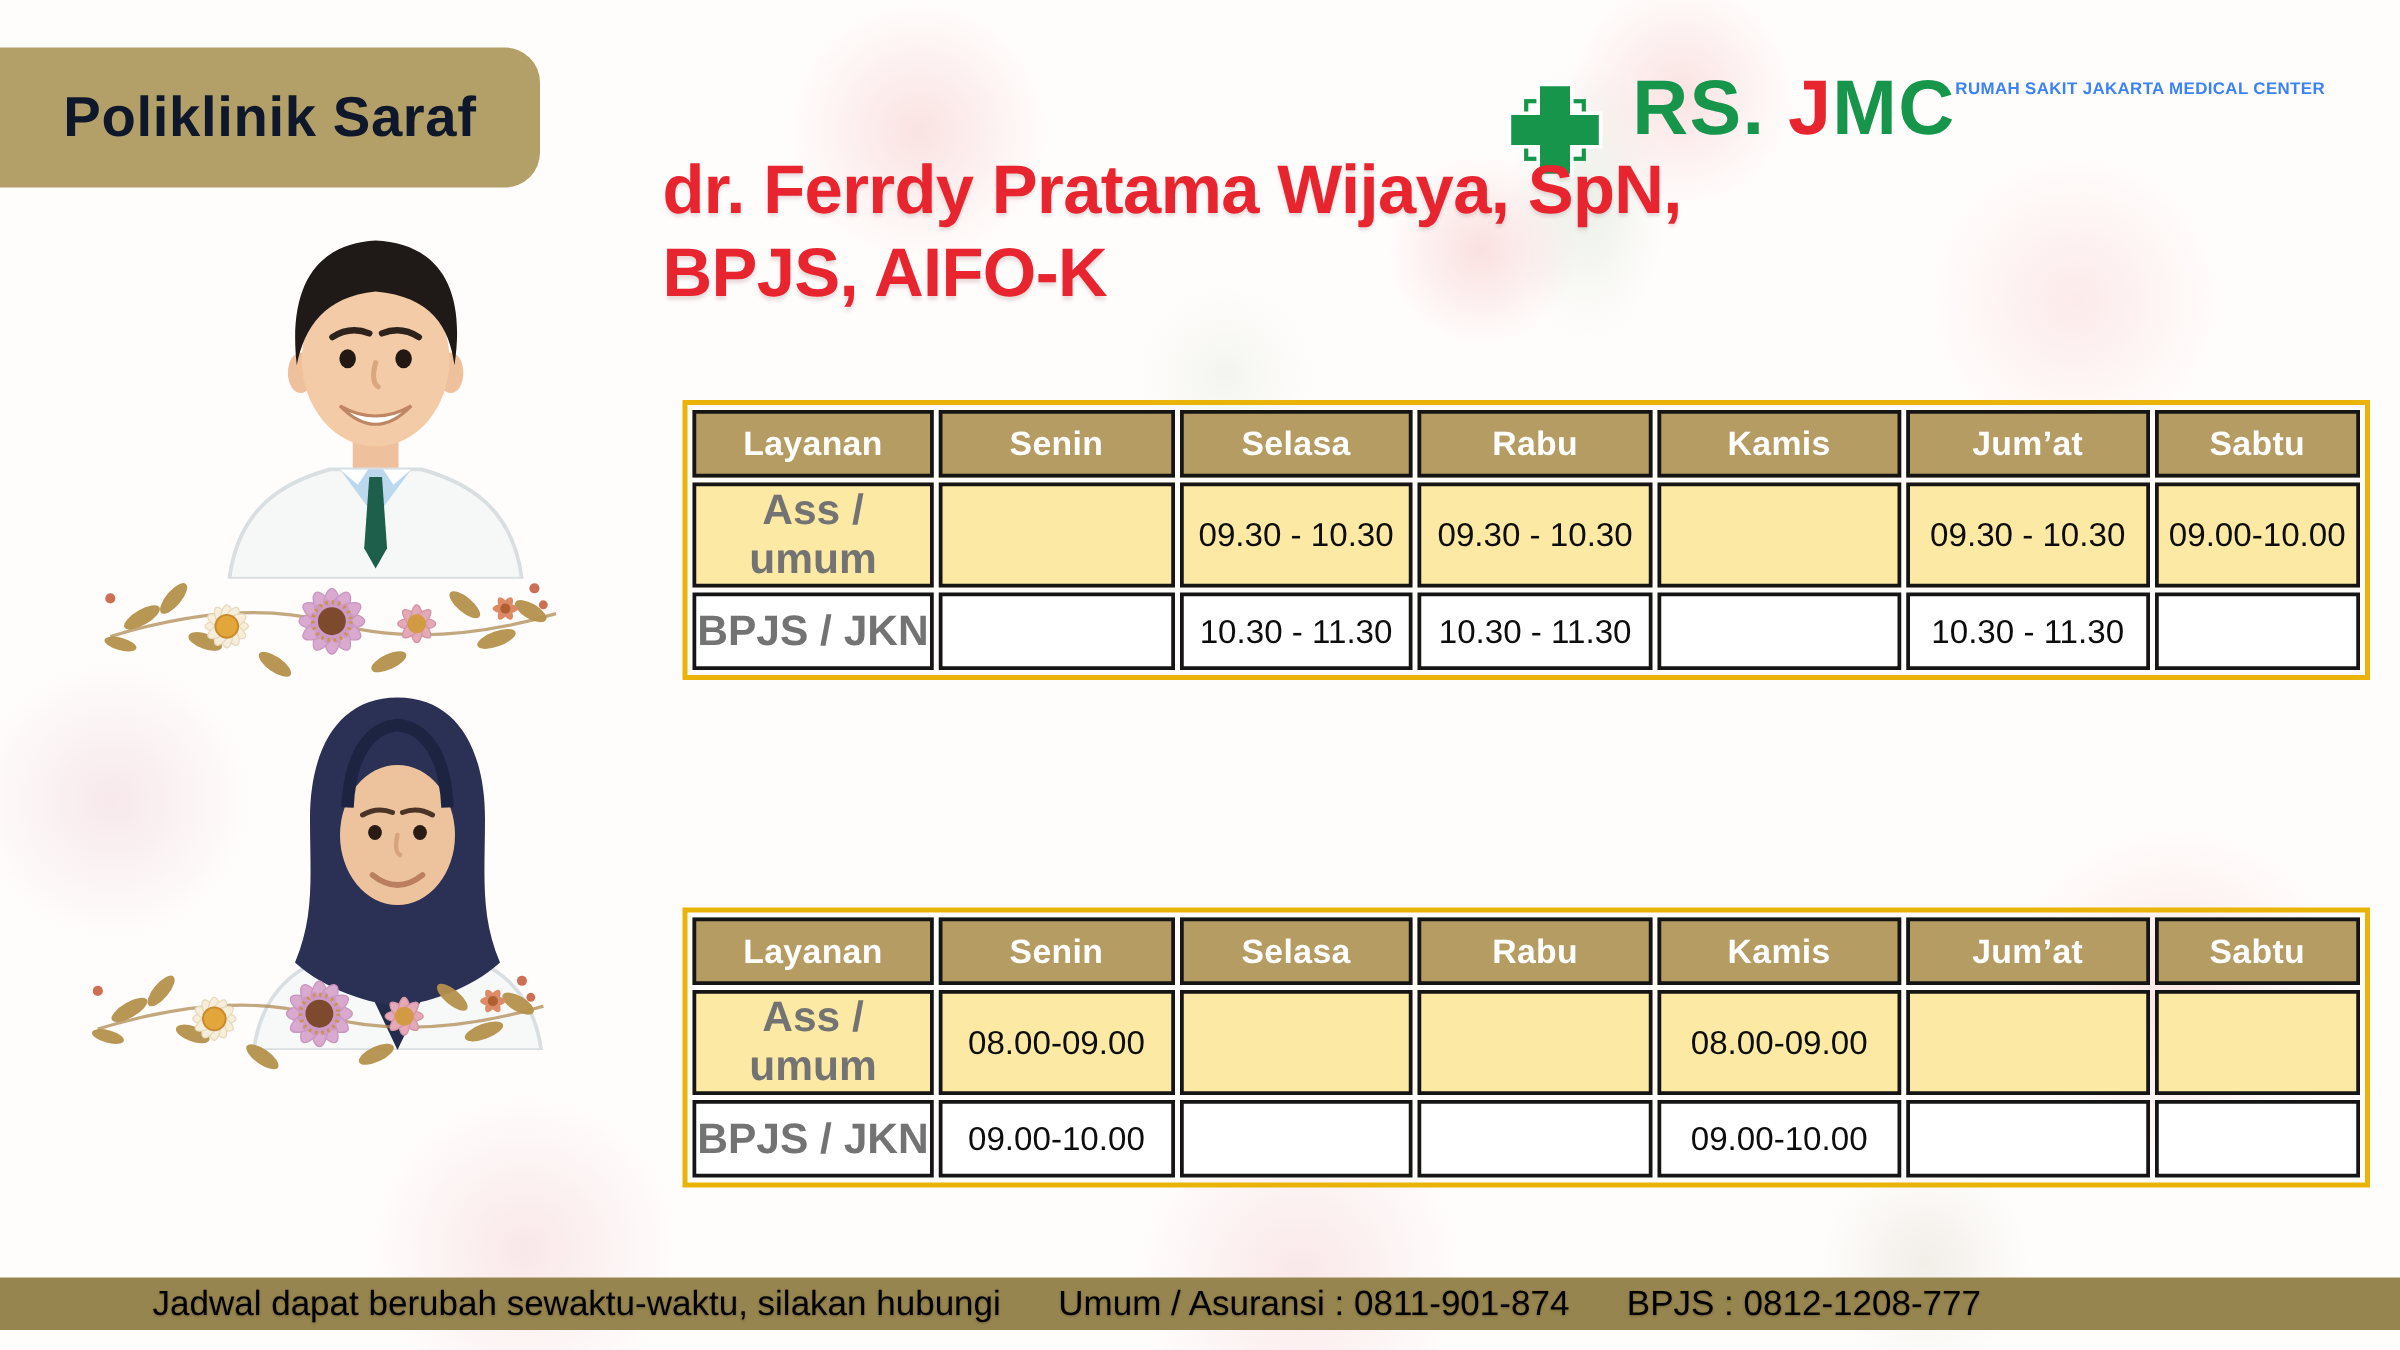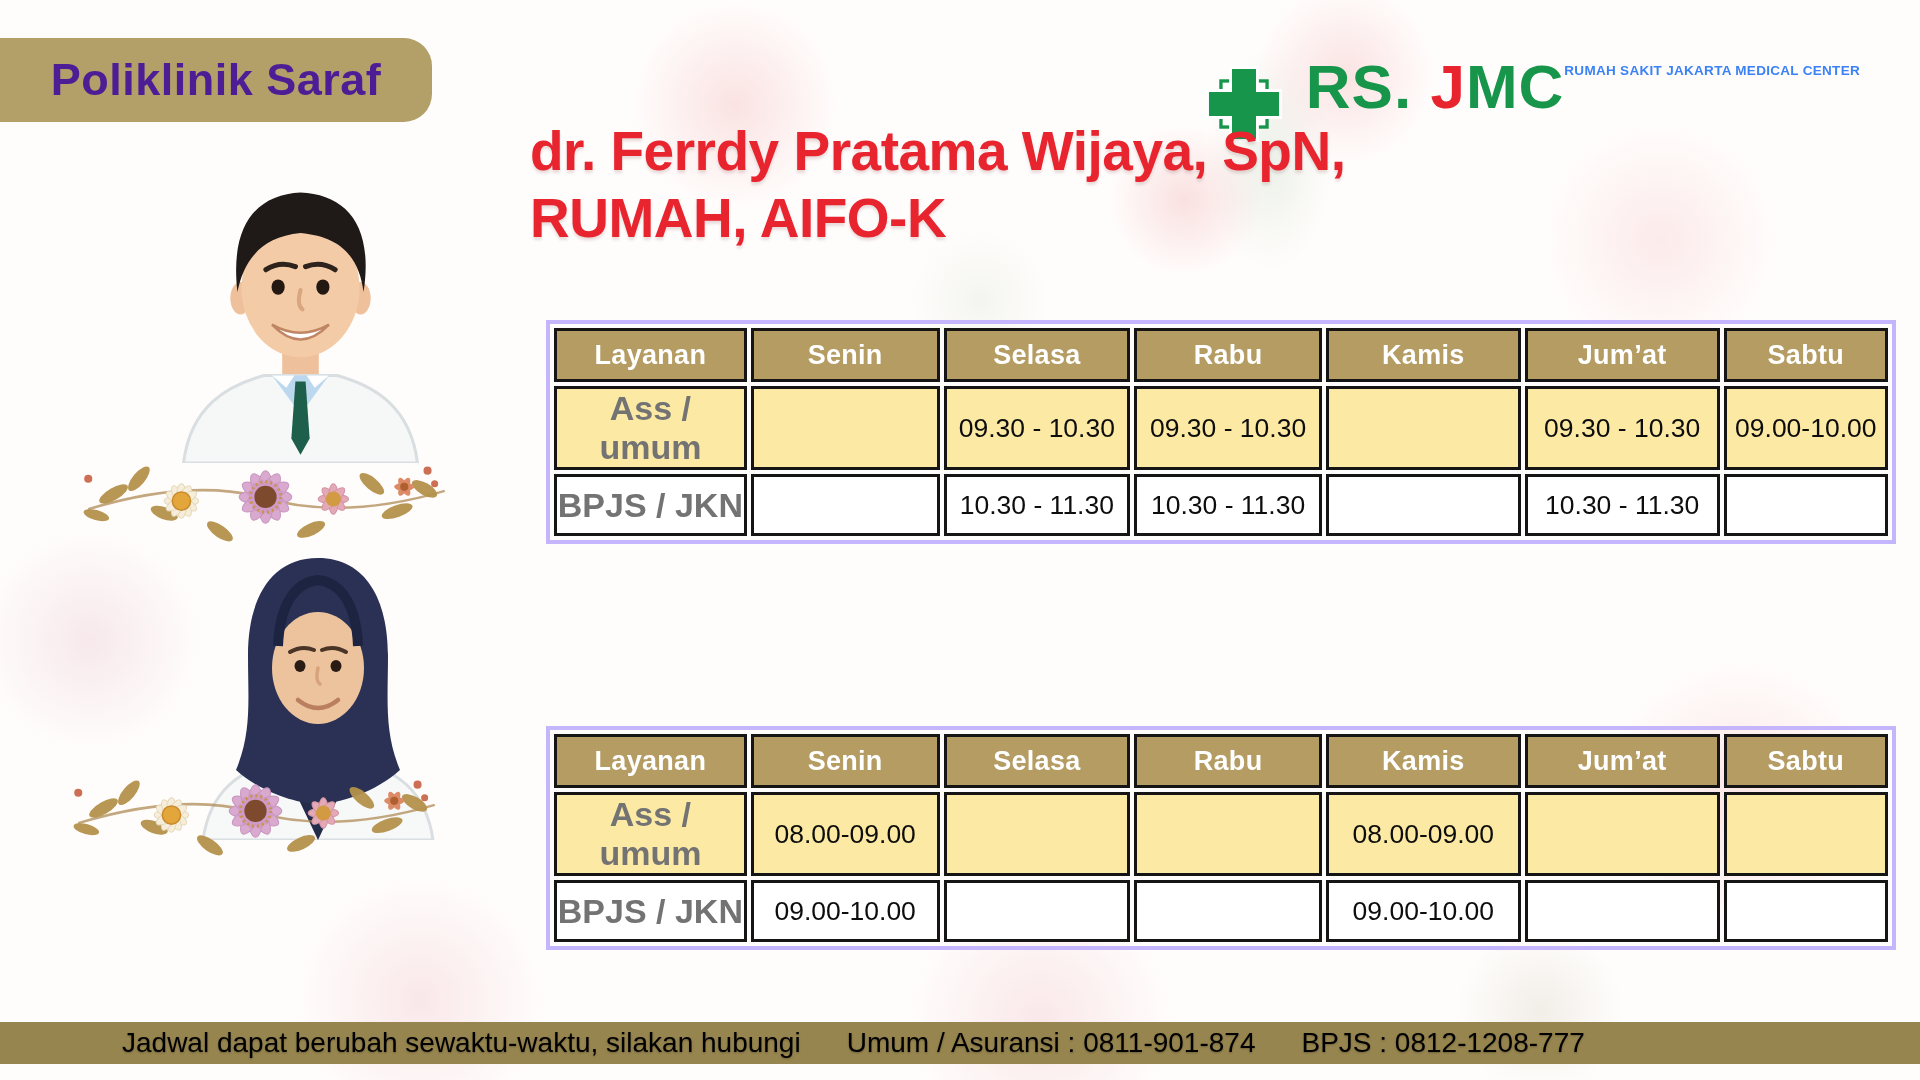--- a/index.html
+++ b/index.html
@@ -10,39 +10,39 @@
     radial-gradient(110px 110px at 1185px 200px, rgba(244,196,196,.5), transparent 70%),
     radial-gradient(130px 130px at 1345px 75px, rgba(246,205,205,.55), transparent 70%),
     radial-gradient(90px 160px at 1270px 160px, rgba(221,229,216,.55), transparent 70%),
     radial-gradient(170px 170px at 1660px 240px, rgba(248,212,212,.45), transparent 70%),
     radial-gradient(200px 200px at 1740px 800px, rgba(247,206,206,.5), transparent 70%),
     radial-gradient(160px 160px at 90px 640px, rgba(240,215,222,.55), transparent 70%),
     radial-gradient(180px 180px at 420px 1000px, rgba(244,210,214,.5), transparent 70%),
     radial-gradient(190px 190px at 1040px 1020px, rgba(243,205,210,.45), transparent 70%),
     radial-gradient(120px 120px at 1540px 1010px, rgba(231,226,216,.55), transparent 70%),
     radial-gradient(100px 100px at 980px 300px, rgba(236,239,231,.6), transparent 70%);}
-  .title-badge{position:absolute;left:0;top:38px;width:432px;height:84px;background:#b3a069;
+  .title-badge{position:absolute;left:0;top:38px;width:432px;height:112px;background:#b3a069;
     border-radius:0 28px 28px 0;display:flex;align-items:center;justify-content:center;
-    color:#4c1d95;font-size:45px;font-weight:800;letter-spacing:.5px;}
+    color:#0f172a;font-size:45px;font-weight:800;letter-spacing:.5px;}
   .logo{position:absolute;top:56px;right:60px;display:flex;align-items:flex-start;gap:14px;}
   .logo-cross{width:96px;height:96px;flex:0 0 auto;}
   .logo-texts{display:flex;align-items:flex-start;}
   .logo-name{font-size:62px;font-weight:800;color:#17964b;line-height:1;letter-spacing:1px;}
   .logo-name .red{color:#e8242f;}
   .logo-sub{font-size:13.5px;font-weight:700;color:#3b82f6;margin-top:7px;letter-spacing:.3px;}
   .doctor-name{position:absolute;color:#e8242f;font-weight:800;font-size:55px;line-height:1.22;
     letter-spacing:-.5px;text-shadow:0 3px 3px rgba(130,70,70,.18);}
   #name1{left:530px;top:118px;}
   #name2{left:562px;top:603px;}
   .photo,.garland{position:absolute;}
   #photo1{left:158px;top:168px;width:285px;height:295px;}
   #garland1{left:68px;top:438px;width:395px;height:122px;}
   #photo2{left:178px;top:540px;width:280px;height:300px;}
   #garland2{left:58px;top:752px;width:395px;height:122px;}
-  .tbl-frame{position:absolute;left:546px;width:1342px;border:4px solid #c4b5fd;background:transparent;}
+  .tbl-frame{position:absolute;left:546px;width:1342px;border:4px solid #eab308;background:transparent;}
   #table1{top:320px;}
   #table2{top:726px;}
   table.sched{width:100%;border-collapse:separate;border-spacing:4px;table-layout:fixed;}
   .sched th,.sched td{border:3px solid #151515;text-align:center;overflow:hidden;padding:0;}
   .sched th{background:#b49c63;color:#fff;font-size:27px;font-weight:700;height:48px;letter-spacing:.3px;}
   .sched td{height:56px;font-size:26.5px;color:#0d0d0d;background:#ffffff;}
   .sched tr.hl td{background:#fce9a3;}
   .sched td.label{font-weight:800;font-size:34px;color:#737373;}
   .footer{position:absolute;left:0;top:1022px;width:1920px;height:42px;background:#97854f;
     display:flex;align-items:center;box-sizing:border-box;padding-left:122px;gap:46px;
@@ -150,21 +150,21 @@
     <path d="M140 120 q-4 15 2 19" stroke="#d9a77f" stroke-width="4" fill="none" stroke-linecap="round"></path>
     <path d="M112 154 Q140 183 168 154 Q140 170 112 154 Z" fill="#ffffff" stroke="#c08663" stroke-width="2.5"></path>
   </svg>
 
   <svg id="garland1" class="garland" viewBox="0 0 390 120">
     <use href="#garland-def"></use>
   </svg>
 
   <div id="name1" class="doctor-name">
     <div>dr. Ferrdy Pratama Wijaya, SpN,</div>
-    <div>RUMAH, AIFO-K</div>
+    <div>BPJS, AIFO-K</div>
   </div>
 
   <div id="table1" class="tbl-frame">
     <table class="sched">
       <colgroup>
         <col style="width:190px">
           <col style="width:186px">
           <col style="width:184px">
           <col style="width:185px">
         <col style="width:192px">

